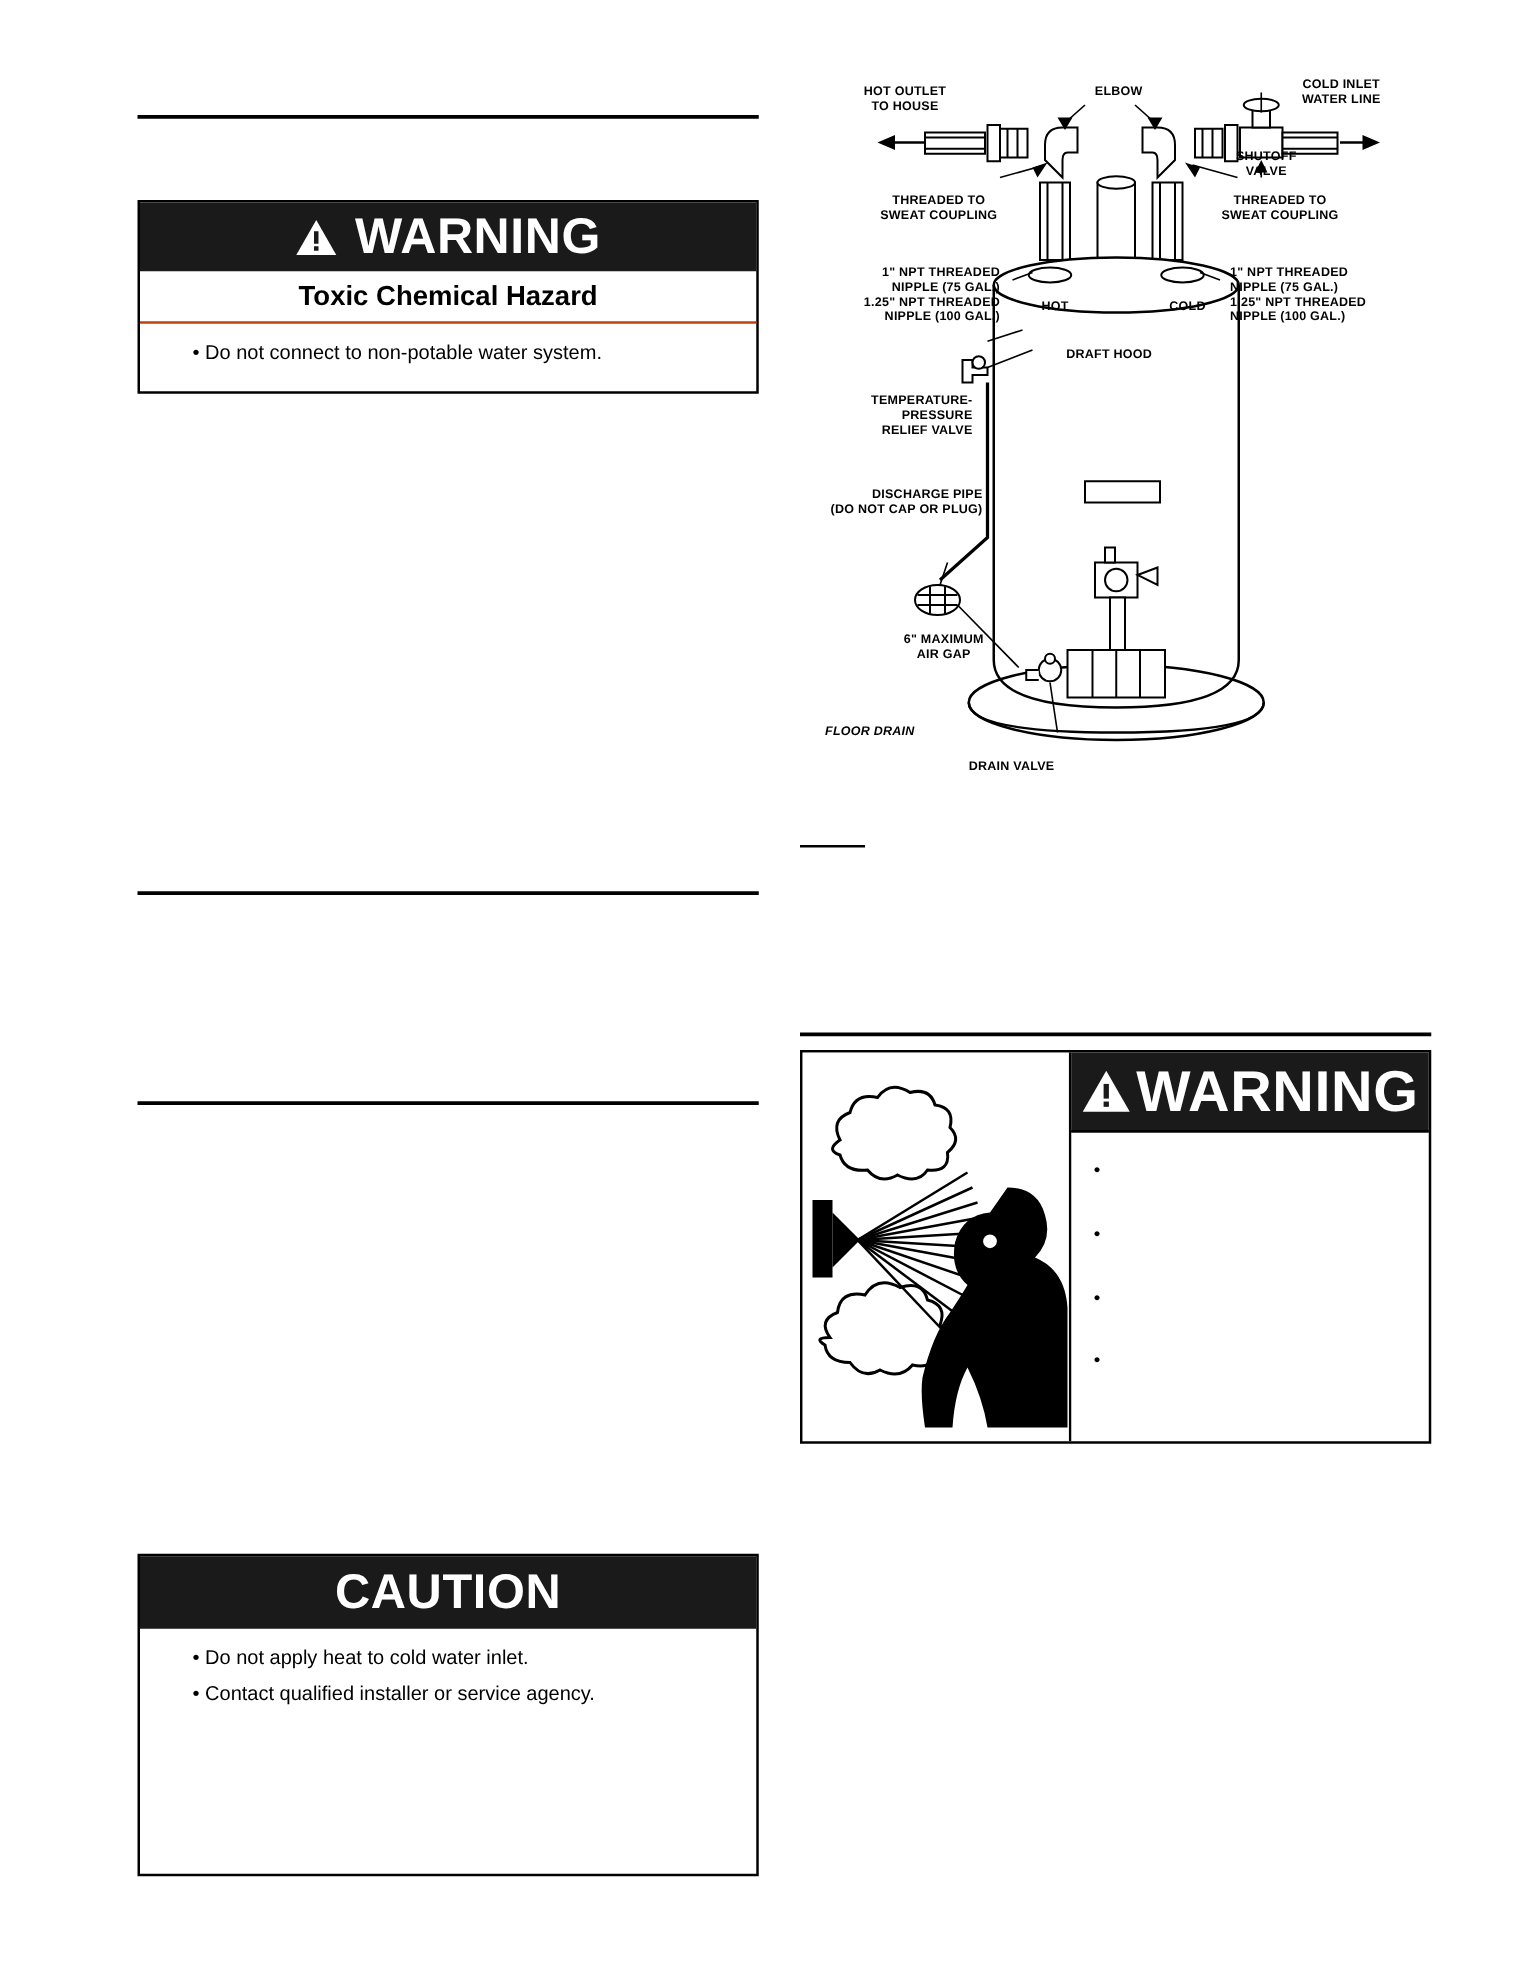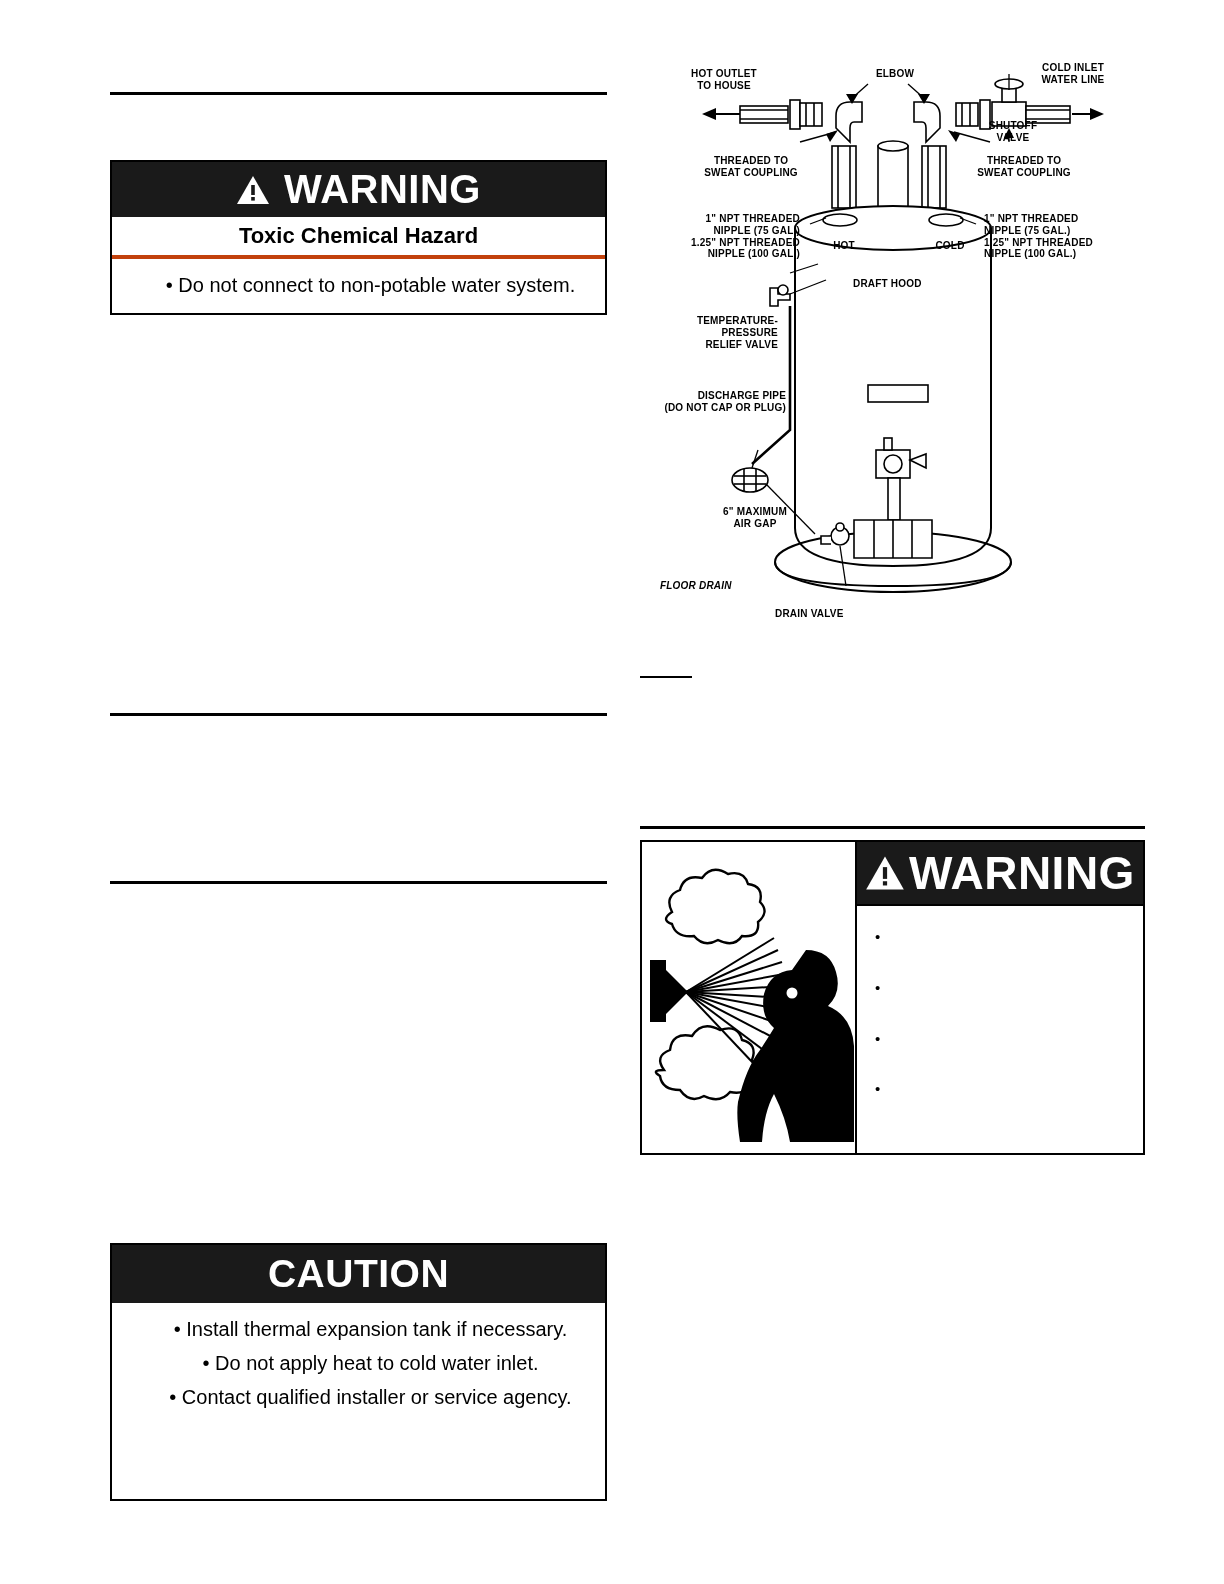--- a/index.html
+++ b/index.html
@@ -36,35 +36,34 @@
     font-weight: bold;
     letter-spacing: 0.5px;
     display: flex;
     align-items: center;
     justify-content: center;
     gap: 14px;
   }
   .alert-subtitle {
     text-align: center;
     font-weight: bold;
-    border-bottom: 4px solid #c2410c;
+    border-bottom: 2px solid #c2410c;
     box-sizing: border-box;
     display: flex;
     align-items: center;
     justify-content: center;
   }
   .alert-body {
     padding: 14px 18px 14px 26px;
   }
   .alert-body .bullet-line {
     display: block;
     margin: 0 0 9px 16px;
-    font-size: 20px;
+    font-size: 16px;
     line-height: 1.25;
-    text-align: center;
   }
   .alert-body .bullet-line:last-child { margin-bottom: 0; }
 
   
   .tri-icon {
     display: inline-block;
     position: relative;
     vertical-align: middle;
   }
   .tri-icon svg { display: block; }
@@ -199,21 +198,20 @@
   <div class="alert-body">
     <span class="bullet-line">• Do not connect to non-potable water system.</span>
   </div>
 </div>
 
 <div class="alert-box" id="caution-box">
   <div class="alert-banner">
     <span>CAUTION</span>
   </div>
   <div class="alert-body">
-    <span class="bullet-line">• Install thermal expansion tank if necessary.</span>
     <span class="bullet-line">• Do not apply heat to cold water inlet.</span>
     <span class="bullet-line">• Contact qualified installer or service agency.</span>
   </div>
 </div>
 
 <div id="scald-panel">
   <div id="scald-art">
     <svg width="215" height="311" viewBox="0 0 215 311" aria-hidden="true">
       <rect x="0" y="0" width="215" height="311" fill="#ffffff"></rect>
 

